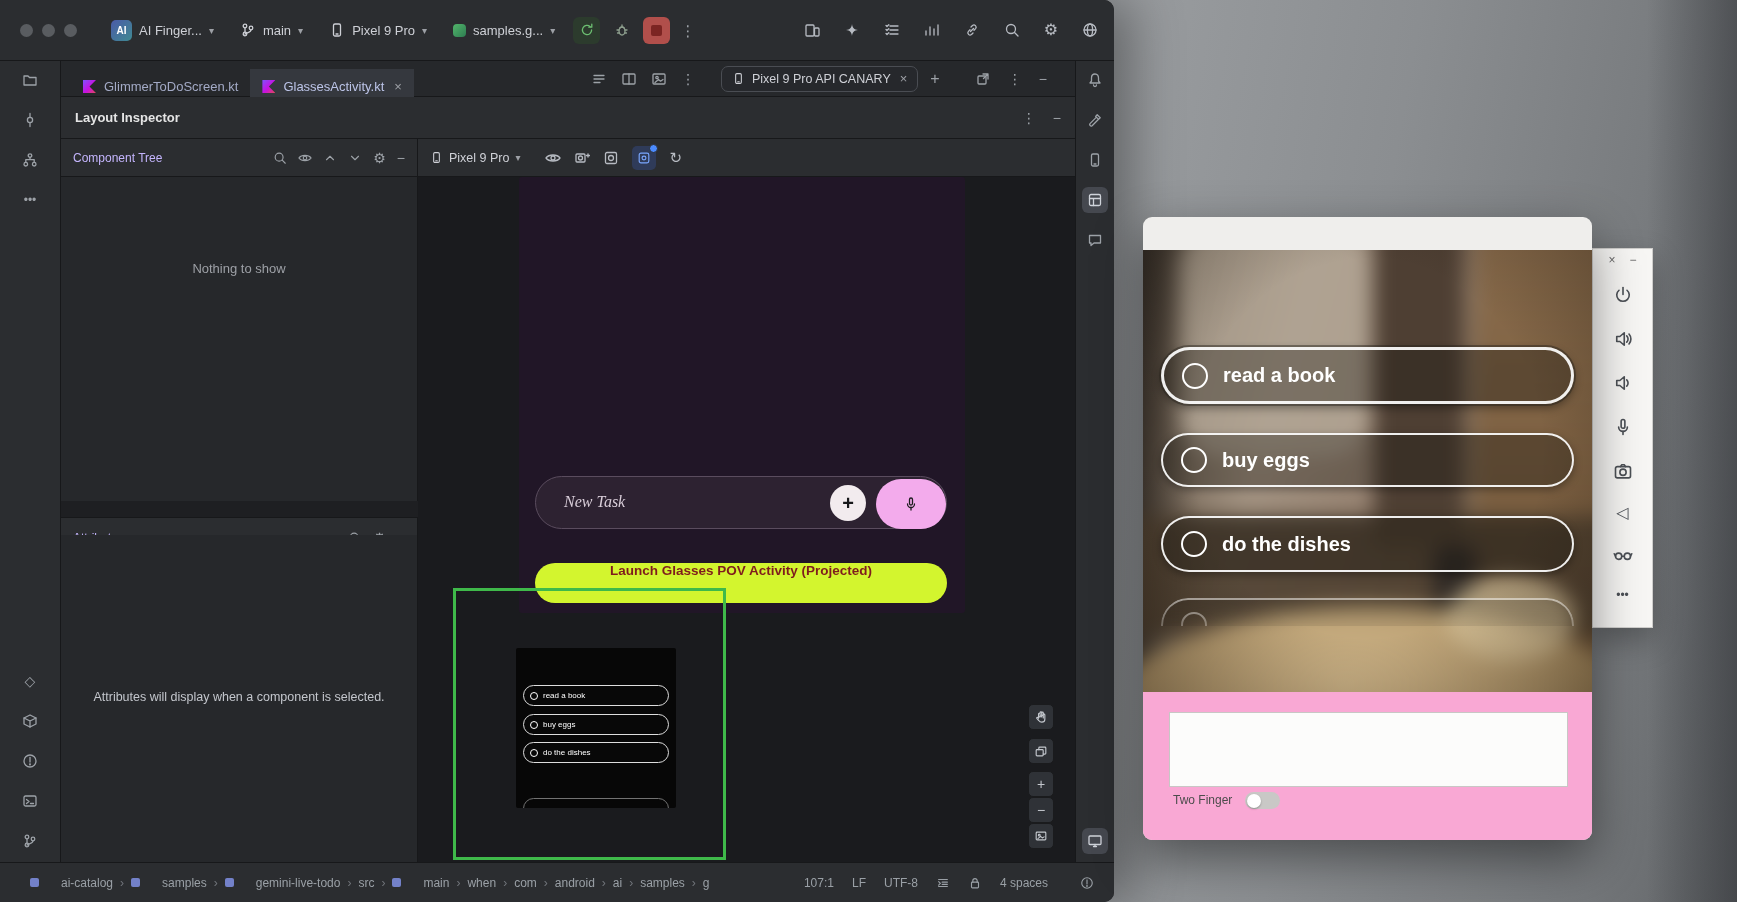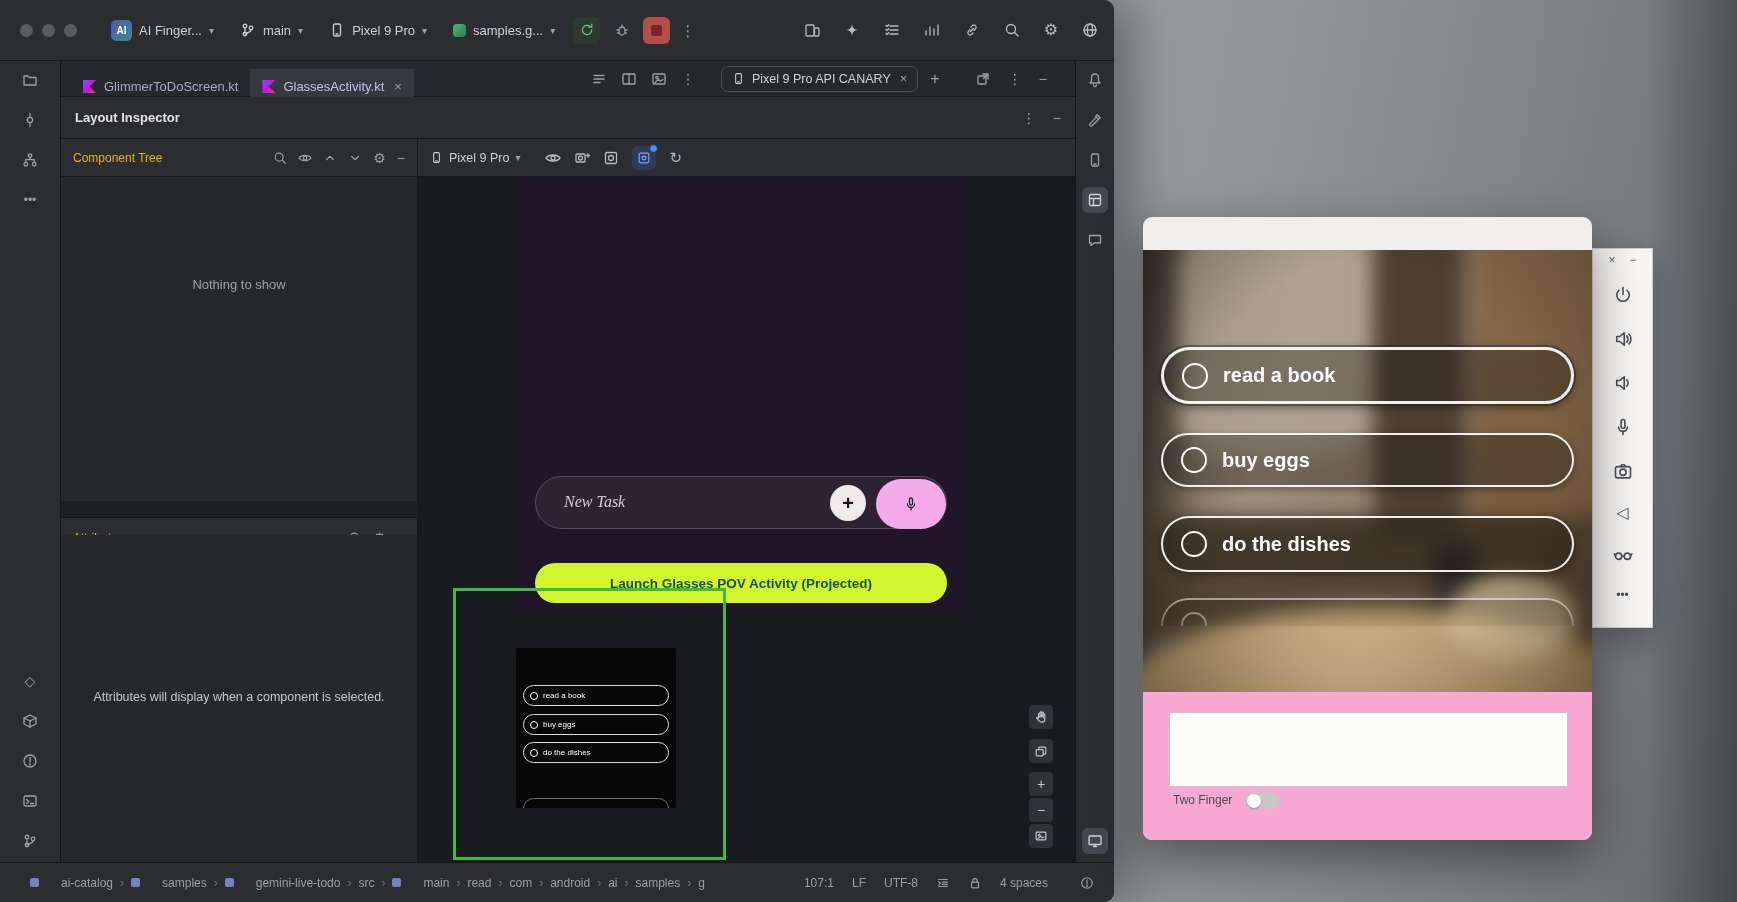--- a/index.html
+++ b/index.html
@@ -55,21 +55,21 @@
   .li-header{position:absolute;left:61px;top:97px;width:1014px;height:42px;background:#2b2d30;border-bottom:1px solid #17181a;
     display:flex;align-items:center;padding:0 14px}
   .li-title{font-size:13px;font-weight:700;color:#e5e5e5}
   .li-right{margin-left:auto;display:flex;gap:17px;color:#9da2a8;align-items:center}
 
   
   .ct-toolbar,.attr-header{position:absolute;left:61px;width:357px;background:#2b2d30;border-bottom:1px solid #17181a;
     border-right:1px solid #17181a;display:flex;align-items:center;padding:0 12px}
   .ct-toolbar{top:139px;height:38px}
   .attr-header{top:517px;height:42px;border-top:1px solid #17181a}
-  .panel-label{font-size:12px;color:#eab308}
+  .panel-label{font-size:12px;color:#c4b5fd}
   .panel-icons{margin-left:auto;display:flex;gap:11px;align-items:center;color:#9da2a8}
   .panel-icons .ic{width:14px;height:14px}
   .tree-area{position:absolute;left:61px;top:177px;width:357px;height:324px;background:#26282b;border-right:1px solid #17181a}
   .attr-area{position:absolute;left:61px;top:535px;width:357px;height:327px;background:#26282b;border-right:1px solid #17181a}
   .empty-msg{position:absolute;width:100%;text-align:center;font-size:13px;color:#9da0a6}
 
   
   .lstrip{position:absolute;left:0;top:61px;width:61px;height:801px;background:#2b2d30;border-right:1px solid #17181a}
   .rstrip{position:absolute;right:0;top:61px;width:39px;height:801px;background:#2b2d30;border-left:1px solid #17181a}
   .strip-col{position:absolute;left:0;width:100%;display:flex;flex-direction:column;align-items:center;gap:14px;color:#9da2a8}
@@ -91,21 +91,21 @@
   
   .phone{position:absolute;left:101px;top:38px;width:446px;height:436px;background:#211627;border-radius:3px}
   .nt-pill{position:absolute;left:16px;top:299px;width:412px;height:53px;border-radius:27px;background:#2d2231;border:1.5px solid #5a4c5e}
   .nt-text{position:absolute;left:28px;top:0;height:50px;display:flex;align-items:center;
     font-family:"Liberation Serif",serif;font-style:italic;font-size:16px;color:#d8cdd8}
   .nt-plus{position:absolute;left:311px;top:308px;width:36px;height:36px;border-radius:50%;background:#f2ebee;
     color:#17171a;font-size:20px;font-weight:700;display:flex;align-items:center;justify-content:center}
   .mic-pill{position:absolute;left:357px;top:302px;width:70px;height:50px;border-radius:25px;background:#f3abec;
     display:flex;align-items:center;justify-content:center;color:#1d1d1f}
   .launch-btn{position:absolute;left:16px;top:386px;width:412px;height:40px;border-radius:20px;background:#d3f52e;
-    color:#14532d;font-size:13.5px;font-weight:600;display:flex;align-items:center;justify-content:center}
+    color:#7f1d1d;font-size:13.5px;font-weight:600;display:flex;align-items:flex-start;justify-content:center}
 
   
   .sel-rect{position:absolute;left:35px;top:449px;width:273px;height:272px;border:3px solid #3fb94a;z-index:5}
   .mini{position:absolute;left:98px;top:509px;width:160px;height:160px;background:#070707;border-radius:2px;overflow:hidden;z-index:4}
   .mini-pill{position:absolute;left:7px;width:146px;height:21px;border-radius:11px;border:1px solid #ddd;background:rgba(8,8,8,.7);
     display:flex;align-items:center;gap:5px;padding-left:6px;color:#fff;font-size:8px}
   .mini-pill.sel{border-width:1.5px}
   .mini-circle{width:8px;height:8px;border-radius:50%;border:1px solid #fff;flex:none}
   .mini-pill.partial{top:150px;opacity:.5}
 
@@ -488,21 +488,21 @@
       <span class="ic">
           <svg viewBox="0 0 16 16">
             <path d="M4 6l4 4 4-4"></path>
           </svg>
         </span>
       <span class="g" style="font-size:14px">⚙</span>
       <span class="g" style="font-size:14px">−</span>
     </div>
   </div>
   <div class="tree-area">
-    <div class="empty-msg" style="top:100px">Nothing to show</div>
+    <div class="empty-msg" style="top:84px">Nothing to show</div>
   </div>
 
   <div class="attr-header">
     <span class="panel-label">Attributes</span>
     <div class="panel-icons">
       <span class="ic">
           <svg viewBox="0 0 16 16">
             <circle cx="7" cy="7" r="4.5"></circle>
             <path d="M10.5 10.5L14 14"></path>
           </svg>
@@ -647,21 +647,21 @@
     <span class="crumb">
         <span>src</span>
       </span>
     <span class="crumb-sep g">›</span>
     <span class="crumb">
         <span class="crumb-ic"></span>
         <span>main</span>
       </span>
     <span class="crumb-sep g">›</span>
     <span class="crumb">
-        <span>read</span>
+        <span>when</span>
       </span>
     <span class="crumb-sep g">›</span>
     <span class="crumb">
         <span>com</span>
       </span>
     <span class="crumb-sep g">›</span>
     <span class="crumb">
         <span>android</span>
       </span>
     <span class="crumb-sep g">›</span>

